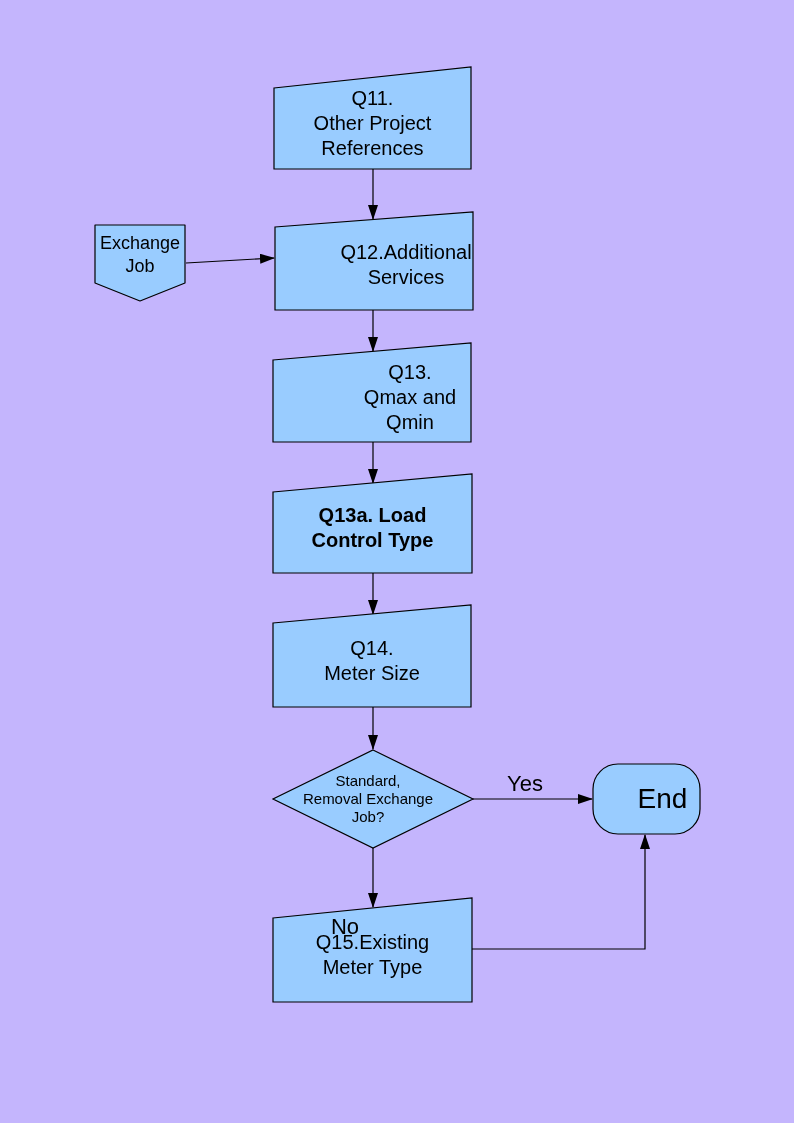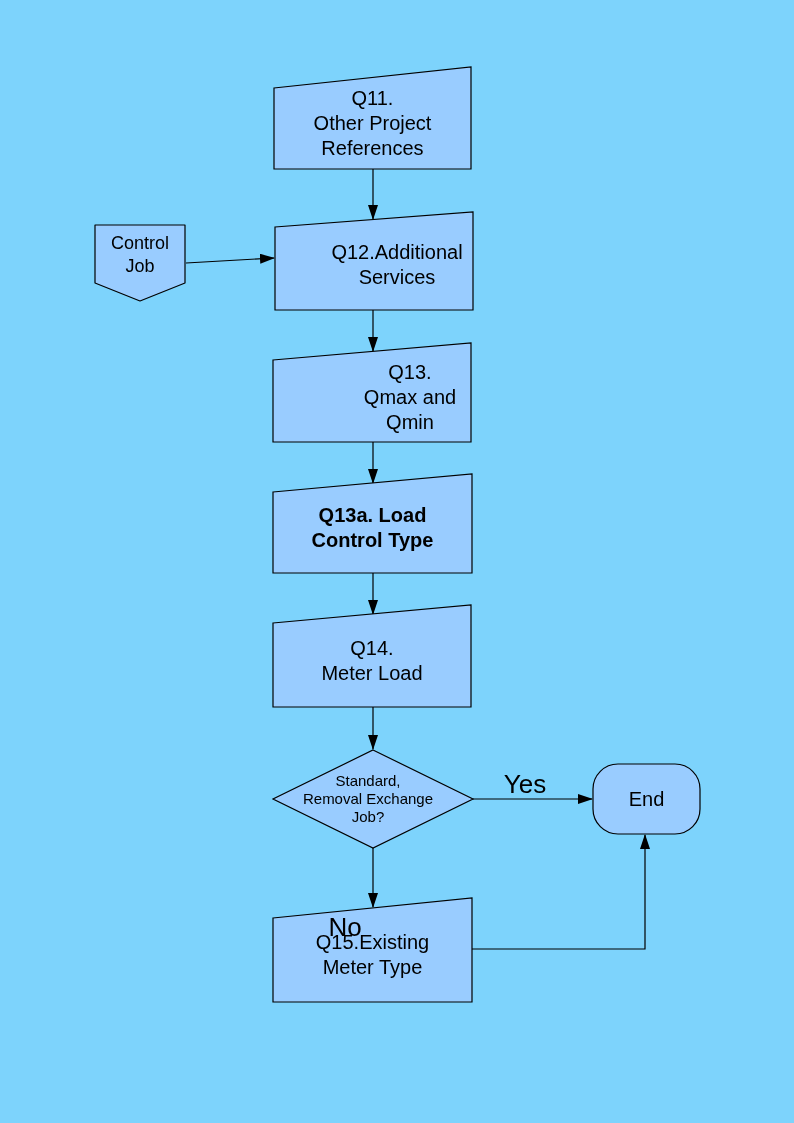--- a/index.html
+++ b/index.html
@@ -4,21 +4,21 @@
 <style>
   html, body {
     margin: 0;
     padding: 0;
     background: #ffffff;
   }
   .page {
     position: relative;
     width: 794px;
     height: 1123px;
-    background: #7dd3fc;
+    background: #c4b5fd;
     overflow: hidden;
     font-family: "Liberation Sans", sans-serif;
   }
   .shapes {
     position: absolute;
     left: 0;
     top: 0;
   }
   .shapes polygon,
   .shapes rect {
@@ -44,25 +44,26 @@
   }
   .node-label {
     font-size: 20px;
     line-height: 25px;
   }
   .diamond-label {
     font-size: 15px;
     line-height: 18px;
   }
   .terminator-label {
-    font-size: 20px;
+    font-size: 28px;
     line-height: 24px;
+    margin-left: 16px;
   }
   .edge-label {
-    font-size: 26px;
+    font-size: 22px;
     line-height: 24px;
   }
   .connector-label {
     font-size: 18px;
     line-height: 23px;
   }
 </style>
 </head>
 <body>
 
@@ -93,35 +94,35 @@
     <polygon points="273,623 471,605 471,707 273,707"></polygon>
     <polygon points="373,750 473,799 373,848 273,799"></polygon>
     <rect x="593" y="764" width="107" height="70" rx="25" ry="25"></rect>
     <polygon points="273,918 472,898 472,1002 273,1002"></polygon>
   </svg>
 
   <div class="label node-label" style="left:274px; top:78px; width:197px; height:91px;">Q11.
 Other Project
 References</div>
 
-  <div class="label connector-label" style="left:95px; top:225px; width:90px; height:60px;">Control
+  <div class="label connector-label" style="left:95px; top:225px; width:90px; height:60px;">Exchange
 Job</div>
 
-  <div class="label node-label" style="left:280px; top:220px; width:234px; height:90px;">Q12.Additional
+  <div class="label node-label" style="left:289px; top:220px; width:234px; height:90px;">Q12.Additional
 Services</div>
 
   <div class="label node-label" style="left:273px; top:352px; width:198px; height:90px;margin-left:38px;">Q13.
 Qmax and
 Qmin</div>
 
   <div class="label node-label" style="left:273px; top:483px; width:199px; height:90px;font-weight:bold;">Q13a. Load
 Control Type</div>
 
   <div class="label node-label" style="left:273px; top:614px; width:198px; height:93px;">Q14.
-Meter Load</div>
+Meter Size</div>
 
   <div class="label diamond-label" style="left:278px; top:755px; width:180px; height:88px;">Standard,
 Removal Exchange
 Job?</div>
 
   <div class="label terminator-label" style="left:593px; top:764px; width:107px; height:70px;">End</div>
 
   <div class="label node-label" style="left:273px; top:908px; width:199px; height:94px;">Q15.Existing
 Meter Type</div>
 

